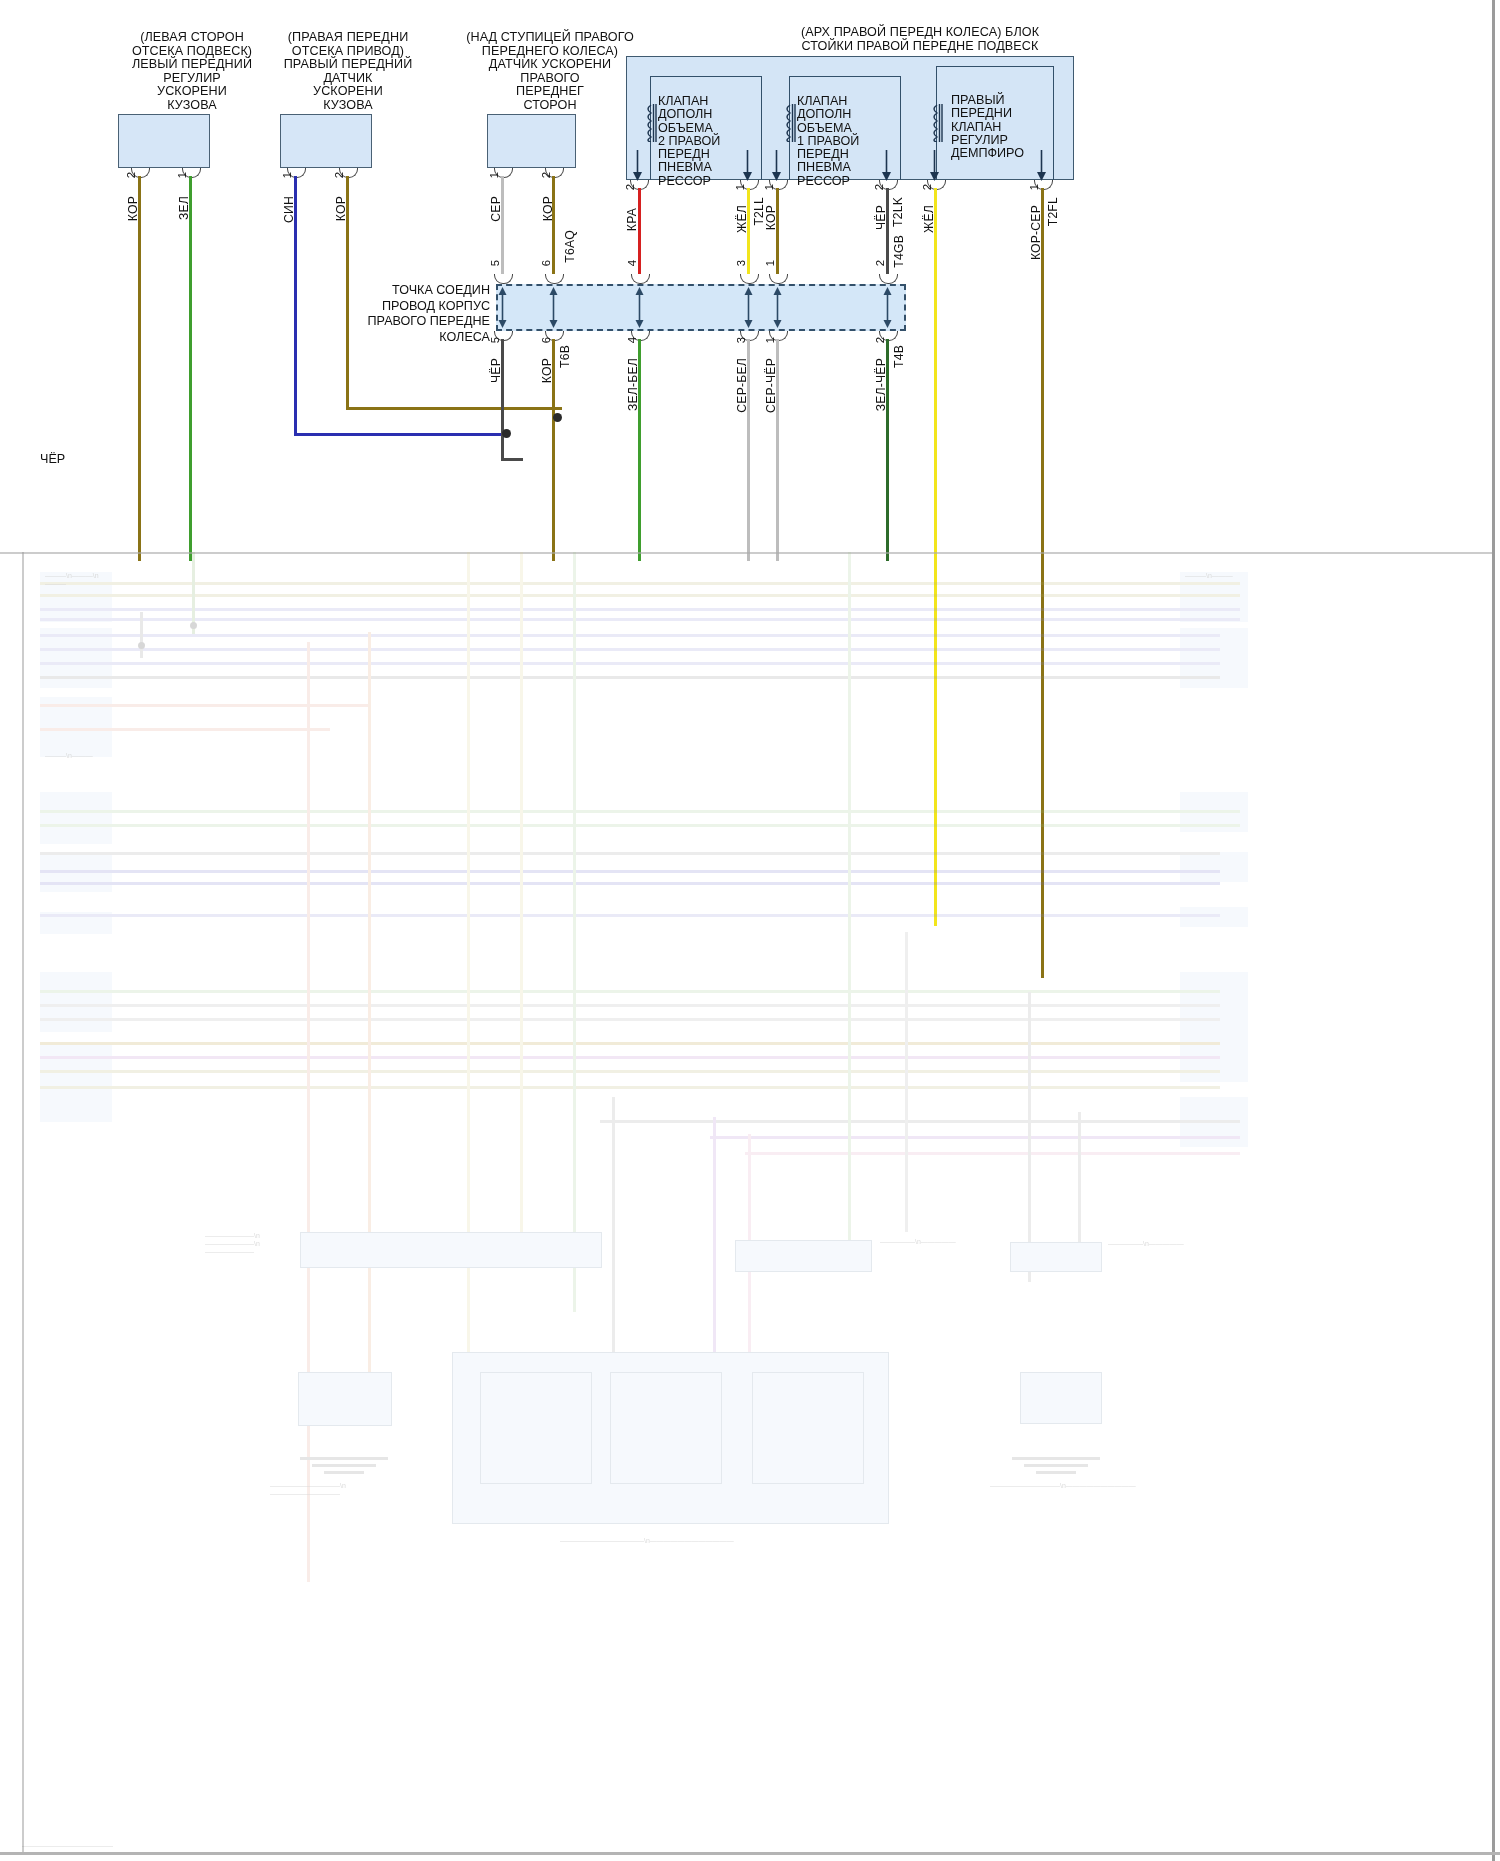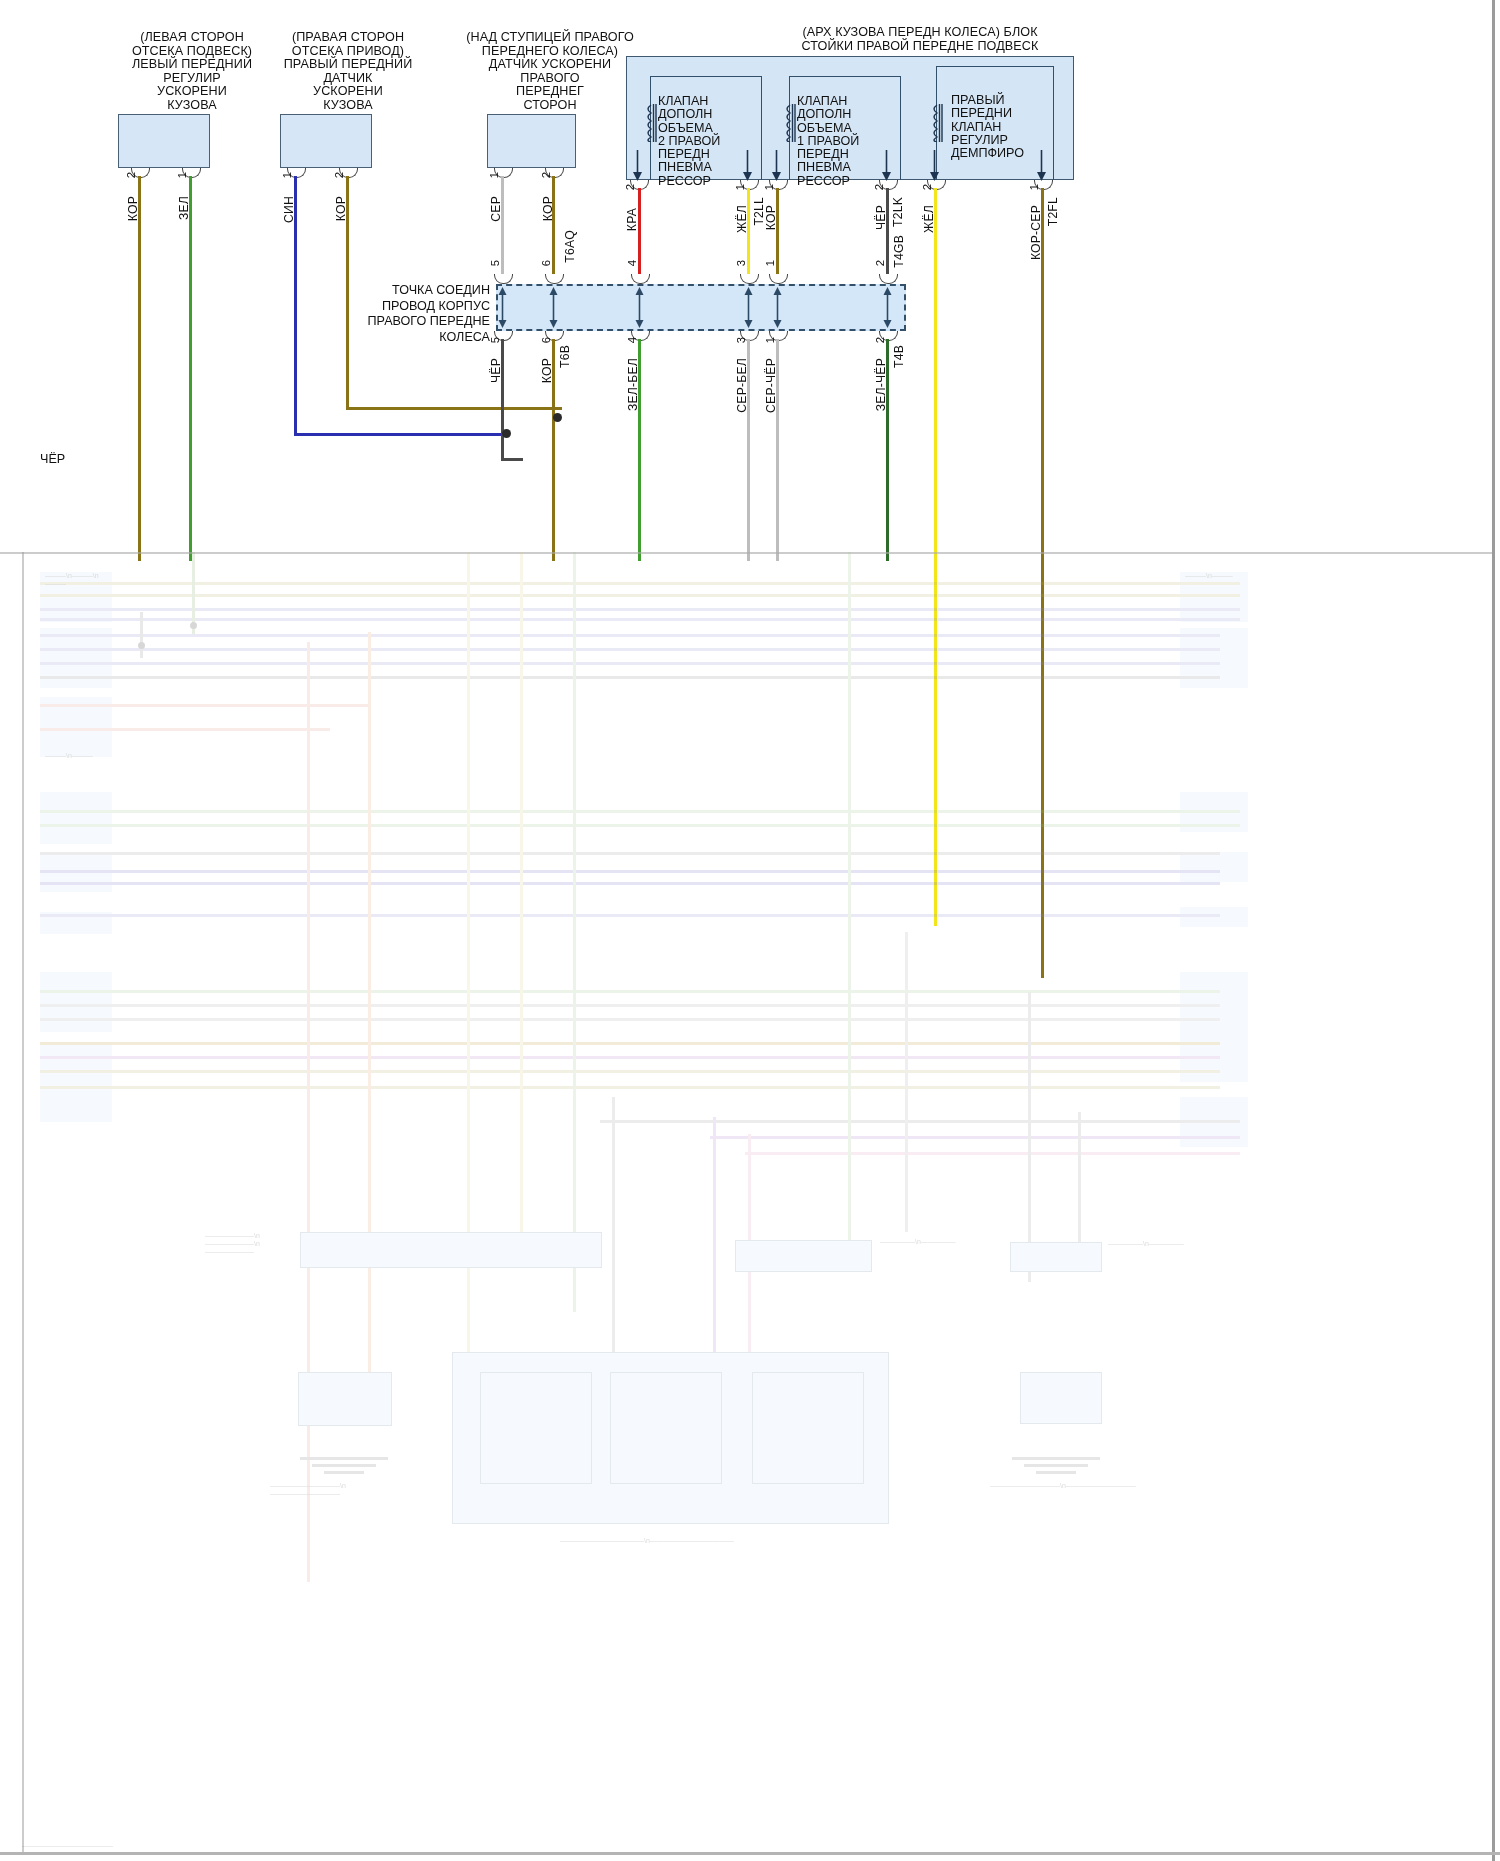--- a/index.html
+++ b/index.html
@@ -178,21 +178,21 @@
   <div class="comp-box" style="left:118px; top:114px; width:92px; height:54px;"></div>
   <div class="conn" style="left:131px; top:168px;"></div>
   <div class="conn" style="left:182px; top:168px;"></div>
   <div class="pin" style="left:125px; top:172px;">2</div>
   <div class="pin" style="left:176px; top:172px;">1</div>
   <div class="wlabel" style="left:126px; top:196px;">КОР</div>
   <div class="wlabel" style="left:177px; top:196px;">ЗЕЛ</div>
   <div class="wire" style="left:138px; top:176px; height:385px; background:#8a7316;"></div>
   <div class="wire" style="left:189px; top:176px; height:385px; background:#3f9e2e;"></div>
 
-  <div class="comp-label" style="left:248px; top:31px; width:200px;">(ПРАВАЯ СТОРОН
+  <div class="comp-label" style="left:248px; top:31px; width:200px;">(ПРАВАЯ ПЕРЕДНИ
 ОТСЕКА ПРИВОД)</div>
   <div class="comp-label" style="left:248px; top:58px; width:200px;">ПРАВЫЙ ПЕРЕДНИЙ
 ДАТЧИК
 УСКОРЕНИ
 КУЗОВА</div>
   <div class="comp-box" style="left:280px; top:114px; width:92px; height:54px;"></div>
   <div class="conn" style="left:287px; top:168px;"></div>
   <div class="conn" style="left:339px; top:168px;"></div>
   <div class="pin" style="left:281px; top:172px;">1</div>
   <div class="pin" style="left:333px; top:172px;">2</div>
@@ -213,21 +213,21 @@
   <div class="conn" style="left:494px; top:168px;"></div>
   <div class="conn" style="left:545px; top:168px;"></div>
   <div class="pin" style="left:488px; top:172px;">1</div>
   <div class="pin" style="left:540px; top:172px;">2</div>
   <div class="wlabel" style="left:489px; top:196px;">СЕР</div>
   <div class="wlabel" style="left:541px; top:196px;">КОР</div>
   <div class="wlabel" style="left:563px; top:230px;">T6AQ</div>
   <div class="wire" style="left:501px; top:176px; height:98px; background:#bdbdbd;"></div>
   <div class="wire" style="left:552px; top:176px; height:98px; background:#8a7316;"></div>
 
-  <div class="comp-label" style="left:680px; top:26px; width:480px;">(АРХ КУЗОВА ПЕРЕДН КОЛЕСА) БЛОК</div>
+  <div class="comp-label" style="left:680px; top:26px; width:480px;">(АРХ ПРАВОЙ ПЕРЕДН КОЛЕСА) БЛОК</div>
   <div class="comp-label" style="left:680px; top:40px; width:480px;">СТОЙКИ ПРАВОЙ ПЕРЕДНЕ ПОДВЕСК</div>
   <div class="big-box" style="left:626px; top:56px; width:448px; height:124px;"></div>
 
   <div class="inner-box" style="left:650px; top:76px; width:112px; height:104px;"></div>
   <div class="inner-label" style="left:658px; top:95px; width:108px;">КЛАПАН ДОПОЛН
 ОБЪЕМА
 2 ПРАВОЙ ПЕРЕДН
 ПНЕВМА
 РЕССОР</div>
   <svg class="coil" style="left:643px; top:104px; height:38px;" viewBox="0 0 14 38">

